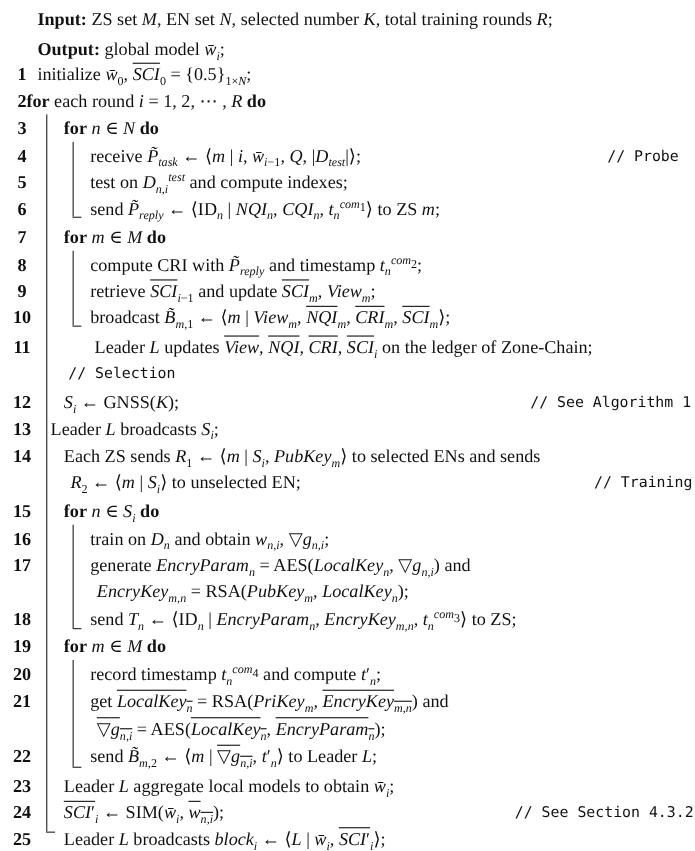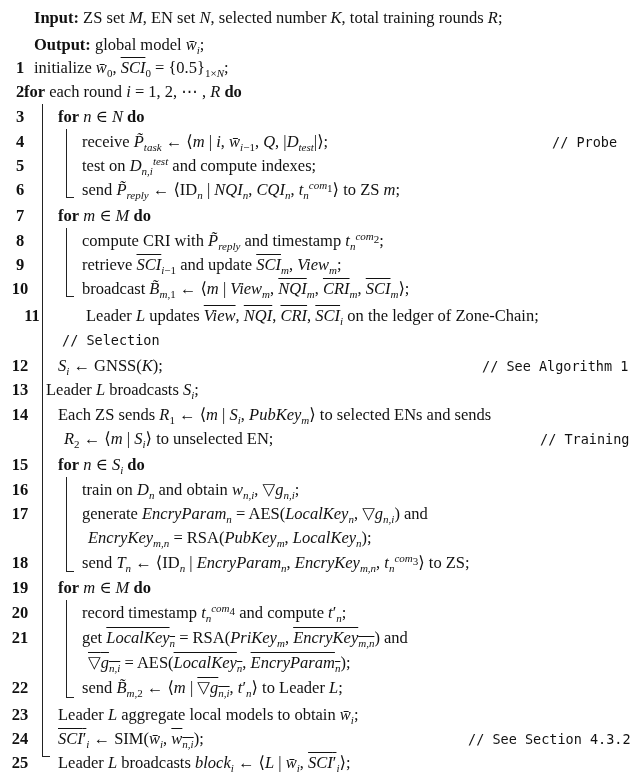--- a/index.html
+++ b/index.html
@@ -72,21 +72,21 @@
 <div class="line" style="top:253px;">
   <span class="num" style="left:6px;">9</span>
   <span class="txt" style="left:82px;">retrieve <span class="ov"><i>SCI</i></span><sub><i>i</i>−1</sub> and update <span class="ov"><i>SCI</i></span><sub><i>m</i></sub>, <i>View<sub>m</sub></i>;</span>
 </div>
 <div class="line" style="top:277px;">
   <span class="num" style="left:6px;">10</span>
   <span class="txt" style="left:82px;">broadcast <i>B̃</i><sub><i>m</i>,1</sub> ← ⟨<i>m</i> | <i>View<sub>m</sub></i>, <span class="ov"><i>NQI</i></span><sub><i>m</i></sub>, <span class="ov"><i>CRI</i></span><sub><i>m</i></sub>, <span class="ov"><i>SCI</i></span><sub><i>m</i></sub>⟩;</span>
 </div>
 
 <div class="line" style="top:304px;">
-  <span class="num" style="left:18px;">11</span>
+  <span class="num" style="left:6px;">11</span>
   <span class="txt" style="left:58px;margin-left:28px;">Leader <i>L</i> updates <span class="ov"><i>View</i></span>, <span class="ov"><i>NQI</i></span>, <span class="ov"><i>CRI</i></span>, <span class="ov"><i>SCI</i></span><sub><i>i</i></sub> on the ledger of Zone-Chain;</span>
 </div>
 <div class="line" style="top:328px;">
   <span class="cmt" style="left:62px;">// Selection</span>
 </div>
 <div class="line" style="top:354px;">
   <span class="num" style="left:6px;">12</span>
   <span class="txt" style="left:58px;"><i>S<sub>i</sub></i> ← GNSS(<i>K</i>);</span>
   <span class="cmt" style="left:482px;">// See Algorithm 1</span>
 </div>

